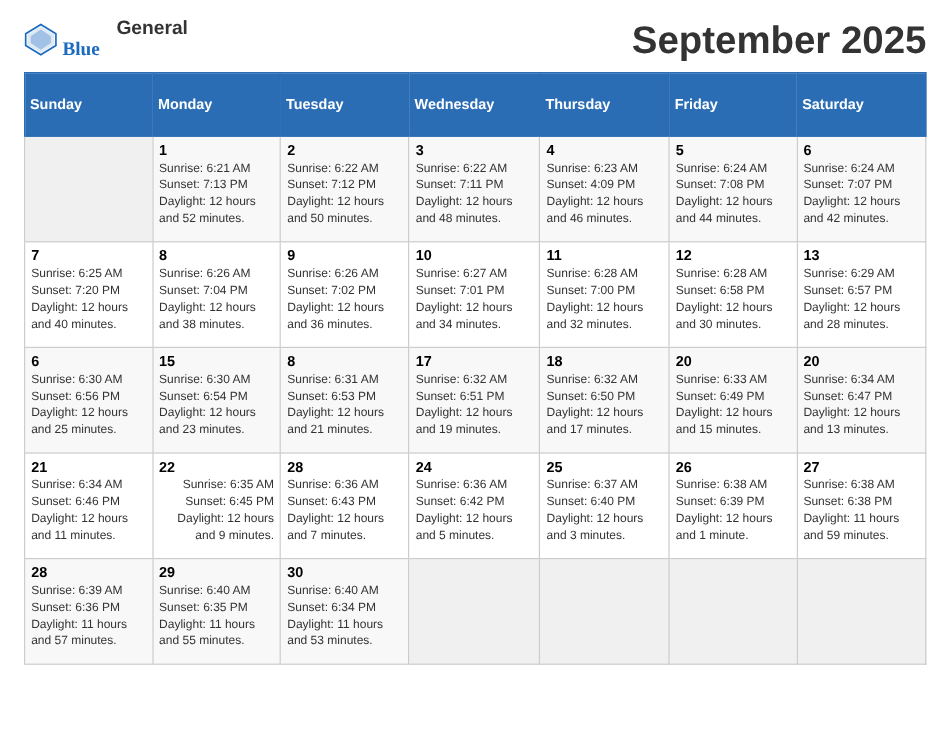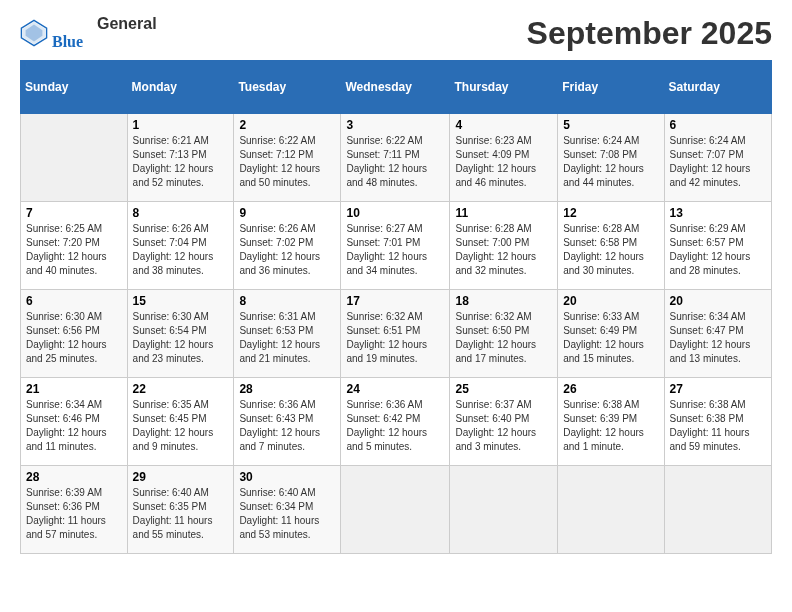--- a/index.html
+++ b/index.html
@@ -269,21 +269,21 @@
         <tr>
           <td>
             <span class="day-num">21</span>
             <div class="day-info" style="white-space: pre-line;">Sunrise: 6:34 AM
 Sunset: 6:46 PM
 Daylight: 12 hours
 and 11 minutes.</div>
           </td>
           <td>
             <span class="day-num">22</span>
-            <div class="day-info" style="white-space: pre-line;">Sunrise: 6:35 AM
+            <div class="day-info" style="white-space: pre-line; text-align: right;">Sunrise: 6:35 AM
 Sunset: 6:45 PM
 Daylight: 12 hours
 and 9 minutes.</div>
           </td>
           <td>
             <span class="day-num">28</span>
             <div class="day-info" style="white-space: pre-line;">Sunrise: 6:36 AM
 Sunset: 6:43 PM
 Daylight: 12 hours
 and 7 minutes.</div>

